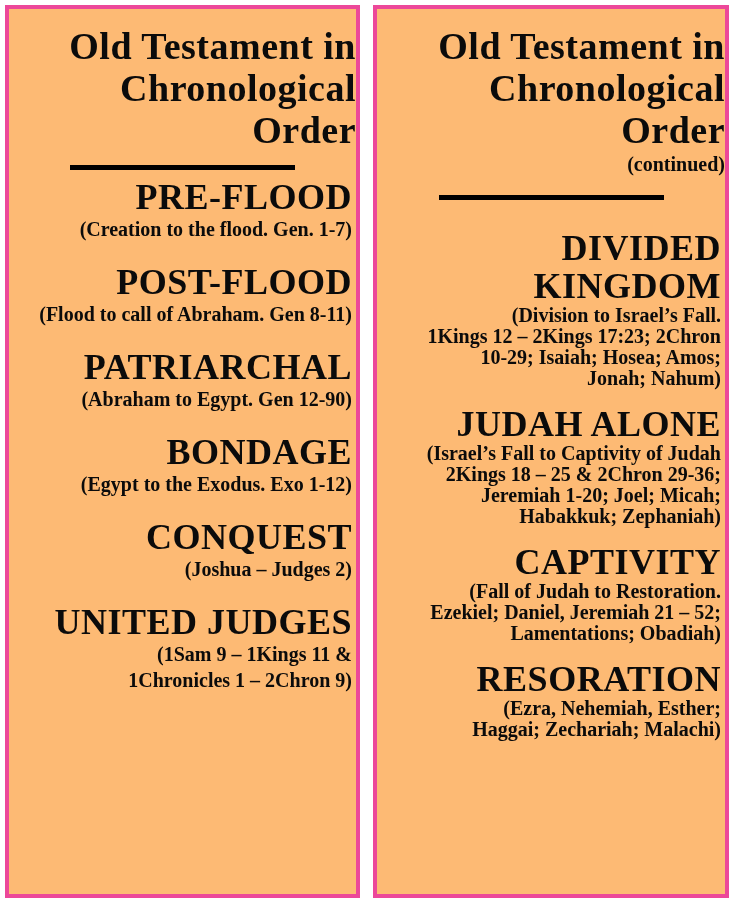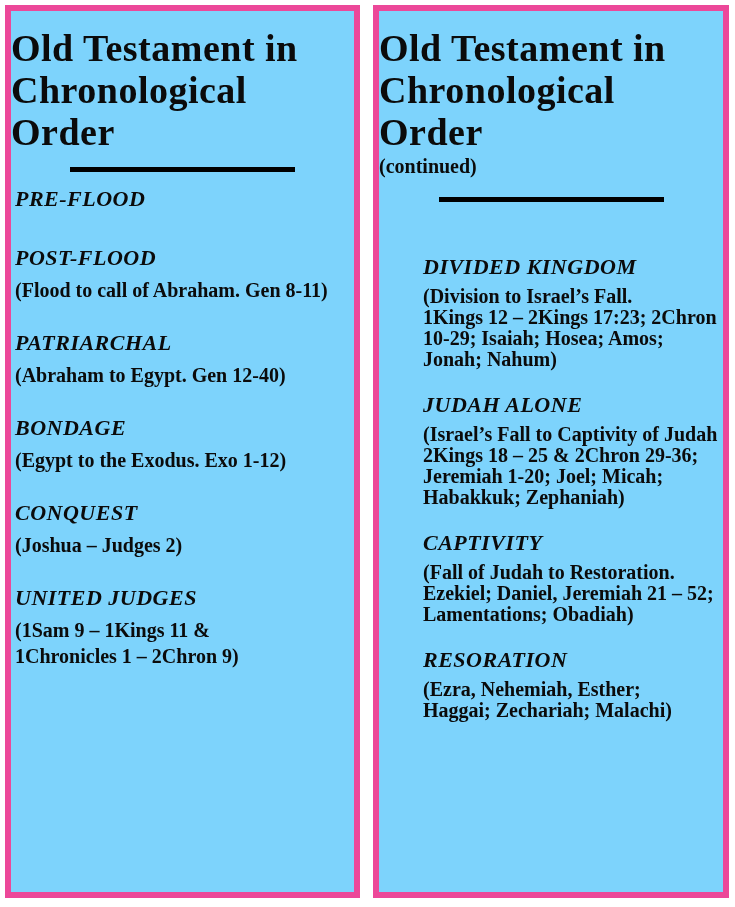--- a/index.html
+++ b/index.html
@@ -10,23 +10,23 @@
     font-family: "Liberation Serif", "DejaVu Serif", serif;
     font-weight: bold;
     color: #0b0b0b;
     overflow: hidden;
   }
   .panel {
     position: absolute;
     top: 5px;
     height: 893px;
     box-sizing: border-box;
-    border: 6px solid #ec4899;
-    background: #7dd3fc;
-    text-align: left;
+    border: 4px solid #ec4899;
+    background: #fdba74;
+    text-align: right;
   }
   .panel-left  { left: 5px;   width: 355px; }
   .panel-right { left: 373px; width: 356px; }
 
   .panel-title {
     margin-top: 16px;
     font-size: 38px;
     line-height: 42px;
     white-space: pre-line;
     letter-spacing: 0.5px;
@@ -37,57 +37,57 @@
   }
   .divider {
     width: 225px;
     height: 5px;
     background: #000000;
     margin: 14px auto 0 auto;
   }
   .panel-right .divider { margin-top: 18px; }
 
   .sections { margin-top: 8px; }
-  .panel-right .sections { margin-top: 46px; padding-left: 40px; }
+  .panel-right .sections { margin-top: 29px; padding-left: 40px; }
 
   .section { margin: 0 4px 21px 4px; }
   .panel-right .section { margin-bottom: 16px; }
 
   .section-heading {
-    font-size: 22px;
+    font-size: 36px;
     line-height: 38px;
     letter-spacing: 0.5px;
-    font-style: italic;
   }
   .section-desc {
     font-size: 20px;
     line-height: 26px;
     white-space: pre-line;
   }
   .panel-right .section-desc { line-height: 21px; }
 </style>
 </head>
 <body>
 
 <div class="panel panel-left">
   <div class="panel-title">Old Testament in
 Chronological
 Order</div>
   <div class="divider"></div>
   <div class="sections">
     <div class="section">
       <div class="section-heading">PRE-FLOOD</div>
+      <div class="section-desc">(Creation to the flood. Gen. 1-7)</div>
     </div>
     <div class="section">
       <div class="section-heading">POST-FLOOD</div>
       <div class="section-desc">(Flood to call of Abraham. Gen 8-11)</div>
     </div>
     <div class="section">
       <div class="section-heading">PATRIARCHAL</div>
-      <div class="section-desc">(Abraham to Egypt. Gen 12-40)</div>
+      <div class="section-desc">(Abraham to Egypt. Gen 12-90)</div>
     </div>
     <div class="section">
       <div class="section-heading">BONDAGE</div>
       <div class="section-desc">(Egypt to the Exodus. Exo 1-12)</div>
     </div>
     <div class="section">
       <div class="section-heading">CONQUEST</div>
       <div class="section-desc">(Joshua – Judges 2)</div>
     </div>
     <div class="section">

